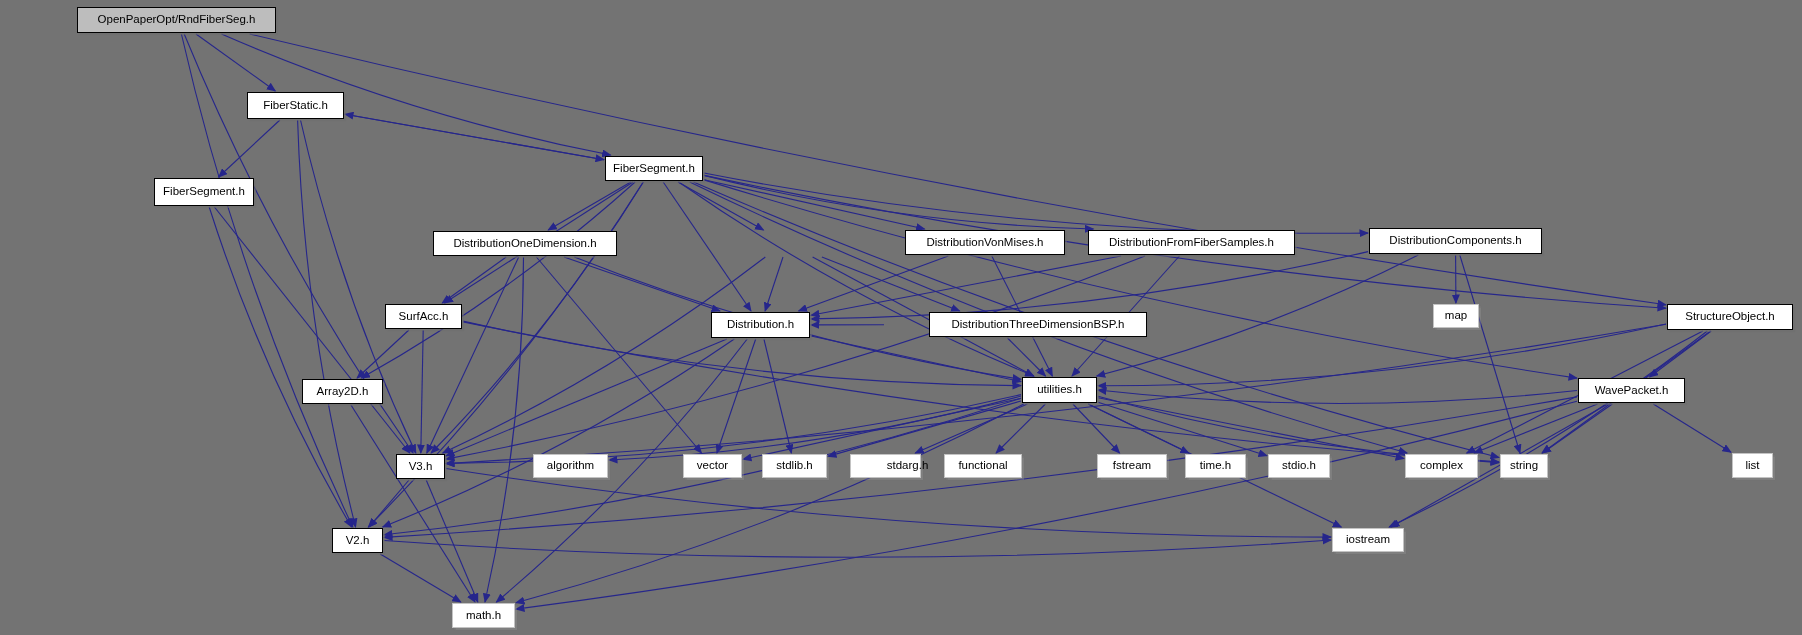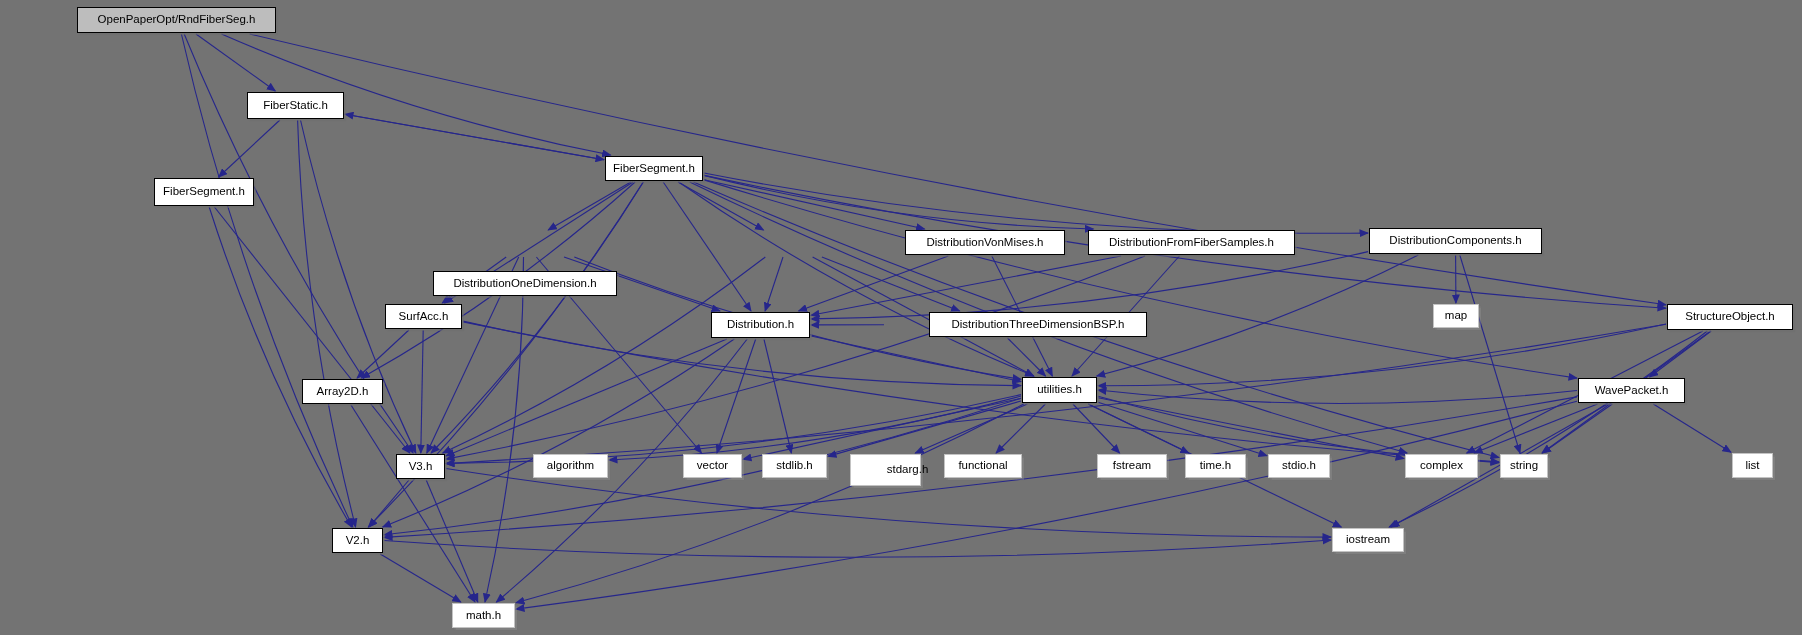--- a/index.html
+++ b/index.html
@@ -132,37 +132,37 @@
       <path d="M426.2,480.0 L477.8,602.0" fill="none" stroke="#26268b" stroke-width="1.1" marker-end="url(#arrow)"></path>
       <path d="M446.0,468.5 Q885.9,536.7 1331.0,537.1" fill="none" stroke="#26268b" stroke-width="1.1" marker-end="url(#arrow)"></path>
       <path d="M380.2,554.0 L460.8,602.0" fill="none" stroke="#26268b" stroke-width="1.1" marker-end="url(#arrow)"></path>
       <path d="M384.0,540.5 Q857.5,574.3 1331.0,540.0" fill="none" stroke="#26268b" stroke-width="1.1" marker-end="url(#arrow)"></path>
     </svg>
 
 <div class="node root" style="left: 77px; top: 7px; width: 199px; height: 26px;">OpenPaperOpt/RndFiberSeg.h</div>
     <div class="node" style="left: 247px; top: 92px; width: 97px; height: 27px;">FiberStatic.h</div>
     <div class="node" style="left: 145px; top: 178px; width: 100px; height: 28px; margin-left: 9px;">FiberSegment.h</div>
     <div class="node" style="left: 605px; top: 156px; width: 98px; height: 25px;">FiberSegment.h</div>
-    <div class="node" style="left: 433px; top: 231px; width: 184px; height: 25px; margin-top: 40px;">DistributionOneDimension.h</div>
+    <div class="node" style="left: 433px; top: 231px; width: 184px; height: 25px;">DistributionOneDimension.h</div>
     <div class="node" style="left: 905px; top: 230px; width: 160px; height: 25px;">DistributionVonMises.h</div>
     <div class="node" style="left: 1088px; top: 230px; width: 207px; height: 25px;">DistributionFromFiberSamples.h</div>
     <div class="node" style="left: 1369px; top: 228px; width: 173px; height: 26px;">DistributionComponents.h</div>
     <div class="node" style="left: 385px; top: 304px; width: 77px; height: 25px;">SurfAcc.h</div>
     <div class="node" style="left: 711px; top: 312px; width: 99px; height: 26px;">Distribution.h</div>
     <div class="node" style="left: 885px; top: 312px; width: 218px; height: 25px; margin-left: 44px;">DistributionThreeDimensionBSP.h</div>
     <div class="node sys" style="left: 1433px; top: 304px; width: 46px; height: 24px;">map</div>
     <div class="node" style="left: 1667px; top: 304px; width: 126px; height: 26px;">StructureObject.h</div>
     <div class="node" style="left: 302px; top: 379px; width: 81px; height: 25px;">Array2D.h</div>
     <div class="node" style="left: 1022px; top: 377px; width: 75px; height: 26px;">utilities.h</div>
     <div class="node" style="left: 1578px; top: 378px; width: 107px; height: 25px;">WavePacket.h</div>
     <div class="node" style="left: 396px; top: 454px; width: 49px; height: 25px;">V3.h</div>
     <div class="node sys" style="left: 533px; top: 454px; width: 75px; height: 24px;">algorithm</div>
     <div class="node sys" style="left: 683px; top: 454px; width: 59px; height: 24px;">vector</div>
     <div class="node sys" style="left: 762px; top: 454px; width: 65px; height: 24px;">stdlib.h</div>
-    <div class="node sys" style="left: 850px; top: 454px; width: 71px; height: 32px; padding-left: 44px;">stdarg.h</div>
+    <div class="node sys" style="left: 850px; top: 454px; width: 71px; height: 24px; padding-left: 44px;">stdarg.h</div>
     <div class="node sys" style="left: 944px; top: 454px; width: 78px; height: 24px;">functional</div>
     <div class="node sys" style="left: 1097px; top: 454px; width: 70px; height: 24px;">fstream</div>
     <div class="node sys" style="left: 1185px; top: 454px; width: 61px; height: 24px;">time.h</div>
     <div class="node sys" style="left: 1268px; top: 454px; width: 62px; height: 24px;">stdio.h</div>
     <div class="node sys" style="left: 1405px; top: 454px; width: 73px; height: 24px;">complex</div>
     <div class="node sys" style="left: 1500px; top: 454px; width: 48px; height: 24px;">string</div>
     <div class="node sys" style="left: 1732px; top: 453px; width: 41px; height: 25px;">list</div>
     <div class="node" style="left: 332px; top: 528px; width: 51px; height: 25px;">V2.h</div>
     <div class="node sys" style="left: 1332px; top: 528px; width: 72px; height: 24px;">iostream</div>
     <div class="node sys" style="left: 452px; top: 603px; width: 63px; height: 25px;">math.h</div>

